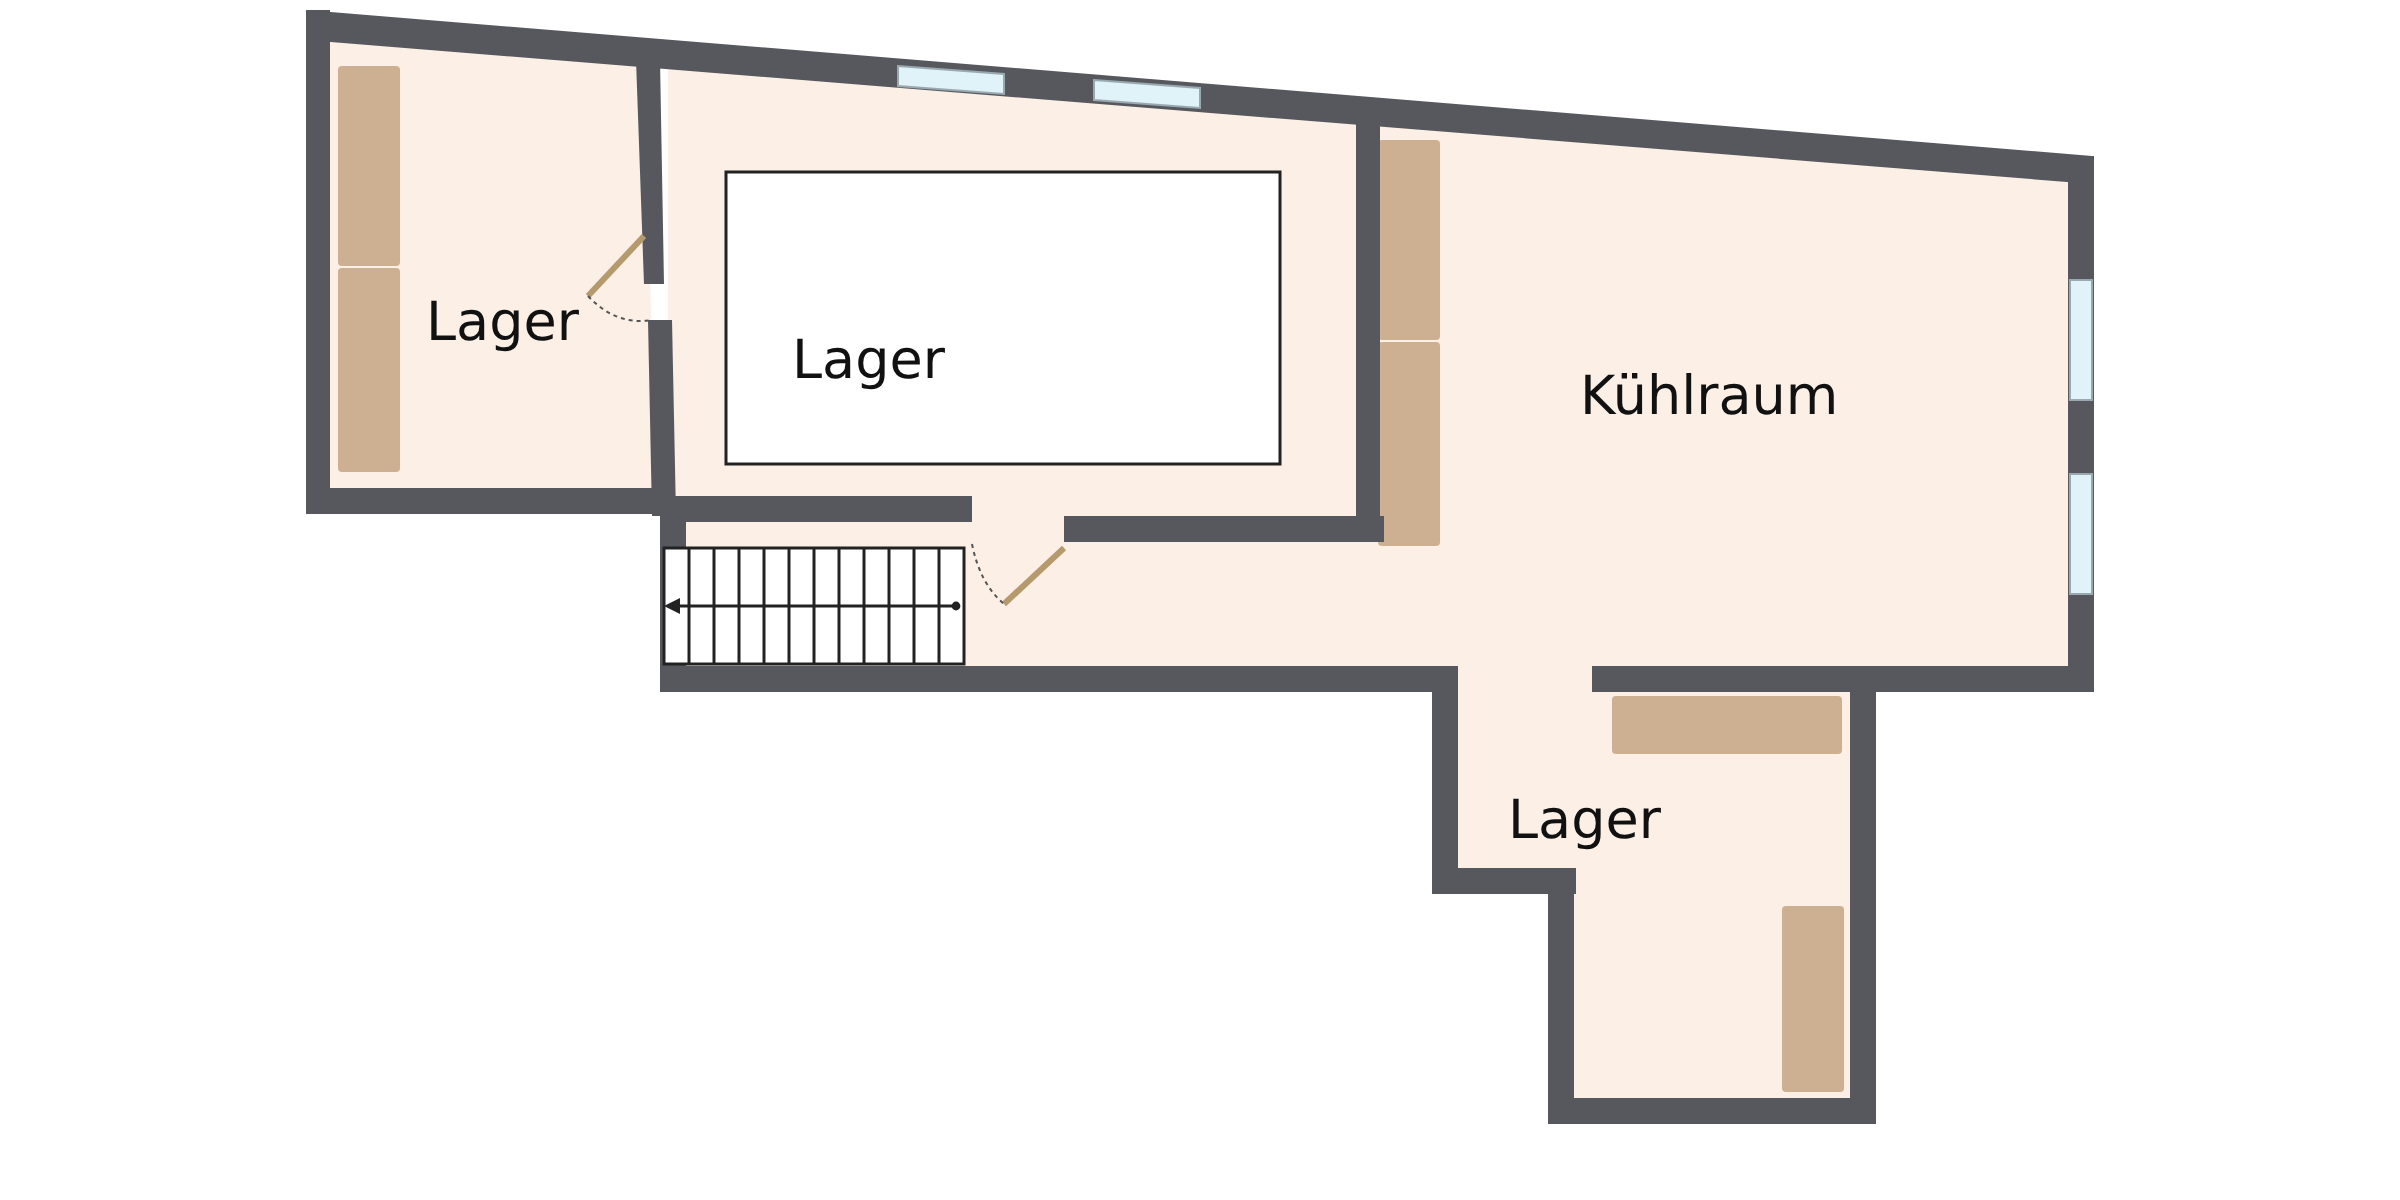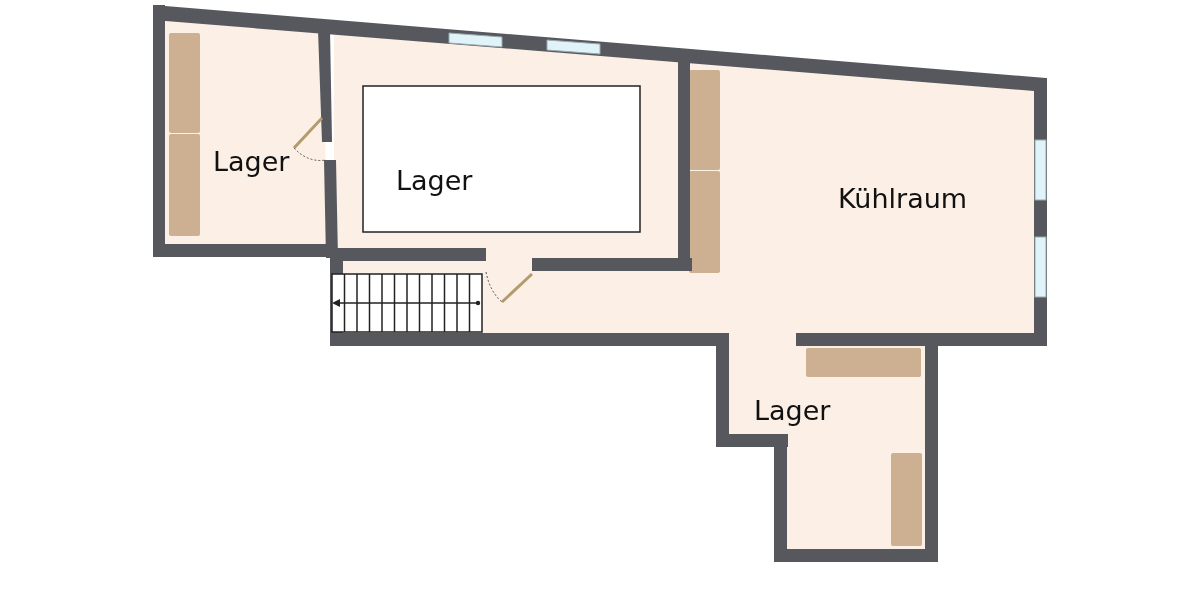--- a/index.html
+++ b/index.html
@@ -100,14 +100,14 @@
         <line x1="469.5" x2="469.5" y1="274" y2="332"></line>
       </g>
     <line x1="336" y1="303" x2="478" y2="303" stroke="#222" stroke-width="1.5"></line>
     <polygon points="332,303 340,299 340,307" fill="#222"></polygon>
     <circle cx="478" cy="303" r="2.2" fill="#222"></circle>
   </g>
 </svg>
 
 <div class="lbl" style="left:213px;top:146px;">Lager</div>
 <div class="lbl" style="left:396px;top:165px;">Lager</div>
-<div class="lbl" style="left:838px;top:183px;">Kühlraum</div>
+<div class="lbl" style="left:790px;top:183px;">Kühlraum</div>
 <div class="lbl" style="left:754px;top:395px;">Lager</div>
 
 </body></html>

